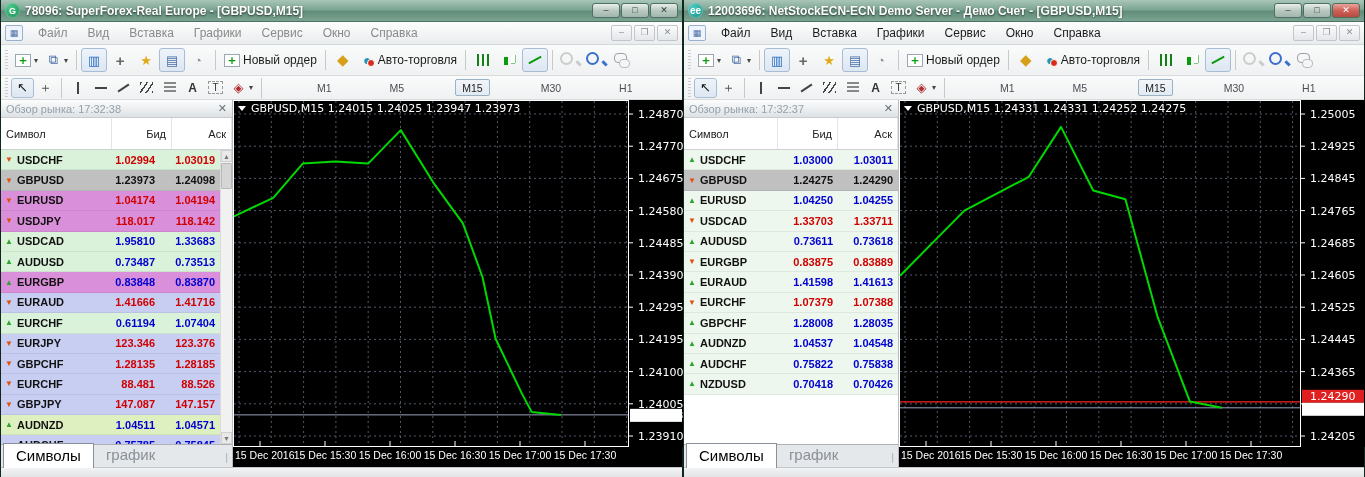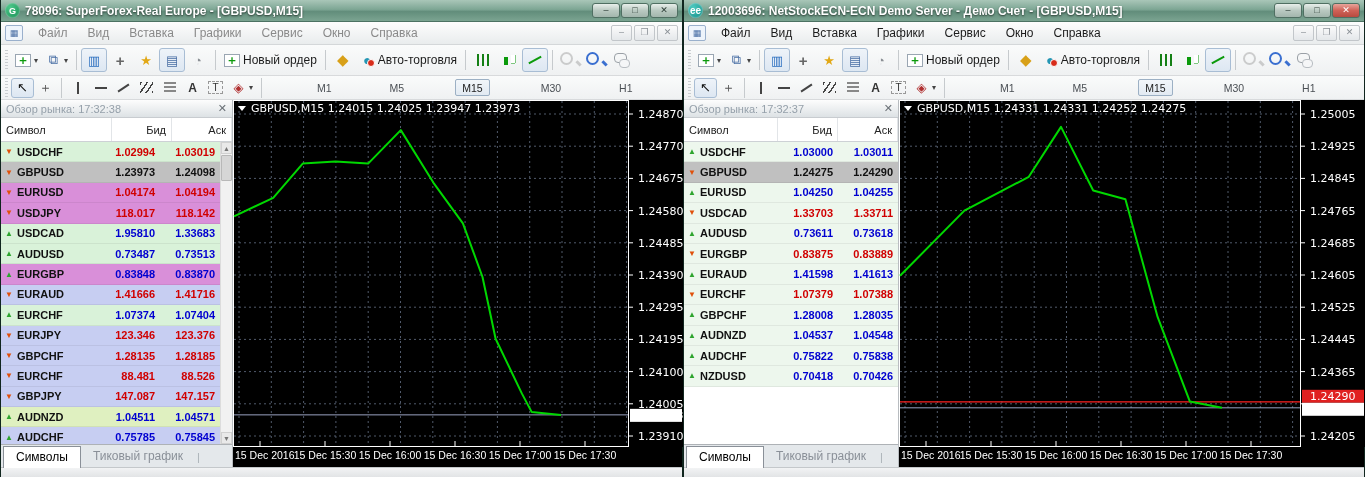--- a/index.html
+++ b/index.html
@@ -100,21 +100,21 @@
   .ic-shapes::before { content:"◈"; color:#b03030; }
   .tfbtn { font-size:10.5px; color:#4a4f54; padding:1.5px 6px; border:1px solid transparent;
     border-radius:2px; flex:none;margin-left:44px; }
   .tfbtn.active { background:linear-gradient(#f2f6fa,#e2eaf2); border-color:#9cb0c4; color:#222; }
   
   .content { display:flex; height:367px; }
   .market { display:flex; flex-direction:column; background:#fff; border-right:1px solid #b8bcc0; flex:none; }
   .caption { height:18px; background:linear-gradient(#fdfdfd,#dde2e5); border-bottom:1px solid #c8ccd0;
     display:flex; align-items:center; padding:0 5px; font-size:11px; color:#95a0aa; }
   .caption .cap-close { margin-left:auto; color:#6a7076; font-size:11px; line-height:11px; }
-  .colhead { height:24px; display:flex; align-items:center; border-bottom:1px solid #cdd1d5;
+  .colhead { height:32px; display:flex; align-items:center; border-bottom:1px solid #cdd1d5;
     background:#fff; font-size:11px; color:#222; }
   .ch { padding:0 5px; height:100%; display:flex; align-items:center; border-right:1px solid #e2e5e8; }
   .ch.sym { flex:1; } .ch.num { width:60px; justify-content:flex-end; } 
   .rows-wrap { flex:1; position:relative; overflow:hidden; background:#fff; }
   .rows { position:absolute; inset:0 12px 0 0; }
   .rows.noscroll { inset:0; }
   .mrow { height:20.4px; display:flex; align-items:center; border-bottom:1px solid rgba(0,0,0,.06); }
   .bg-green  { background:#d9f2d9; } .bg-pink { background:#d98fd9; }
   .bg-blue   { background:#c7cef2; } .bg-yellow { background:#dff0c0; }
   .bg-sel    { background:#c0c0c0; } .bg-plain { background:#edf7ed; }
@@ -125,21 +125,21 @@
   .mval.up { color:#0000d0; } .mval.down { color:#d00000; } .mval.sel { color:#111; }
   .vscroll { position:absolute; top:0; right:0; bottom:0; width:12px; background:#f1f1f1;
     border-left:1px solid #dcdcdc; }
   .sbtn { height:12px; font-size:7px; color:#777; text-align:center; line-height:12px;
     background:#e9e9e9; border:1px solid #d0d0d0; }
   .sbtn.dn { position:absolute; bottom:0; left:0; right:0; }
   .sthumb { position:absolute; top:13px; left:0; right:0; height:26px; background:#d6d6d6;
     border:1px solid #b8b8b8; border-radius:1px; }
   .tabs { height:23px; background:#e4e8eb; border-top:1px solid #aeb2b6; display:flex;
     align-items:flex-end; padding:0 2px; }
-  .tab { font-size:12px; padding:3px 12px 4px; color:#8a9098; }
+  .tab { font-size:15px; padding:3px 12px 4px; color:#8a9098; }
   .tab.active { background:#fff; border:1px solid #8a9098; border-bottom:none; color:#000;
     margin-bottom:-1px; position:relative; z-index:2; }
   .tabsep { color:#aab0b6; font-size:11px; padding:3px 2px 4px; }
   
   .chartcol { flex:1; display:flex; flex-direction:column; background:#000; min-width:0; }
   svg { display:block; background:#000; flex:none; }
   svg text { font-family:"DejaVu Sans","Liberation Sans",sans-serif; font-size:11px; fill:#fff; }
   .xaxis { height:17px; position:relative; background:#000; flex:none; }
   .xlab { position:absolute; top:2px; color:#fff; font-size:10.5px; white-space:nowrap;
     transform:translateX(-50%); }
@@ -342,21 +342,21 @@
               </div>
               <div class="mrow bg-blue">
                 <span class="arrow down">▼</span>
                 <span class="msym">EURAUD</span>
                 <span class="mval down">1.41666</span>
                 <span class="mval down">1.41716</span>
               </div>
               <div class="mrow bg-green">
                 <span class="arrow up">▲</span>
                 <span class="msym">EURCHF</span>
-                <span class="mval up">1.07374</span>
+                <span class="mval up">0.61194</span>
                 <span class="mval up">1.07404</span>
               </div>
               <div class="mrow bg-blue">
                 <span class="arrow down">▼</span>
                 <span class="msym">EURJPY</span>
                 <span class="mval down">123.346</span>
                 <span class="mval down">123.376</span>
               </div>
               <div class="mrow bg-blue">
                 <span class="arrow down">▼</span>

